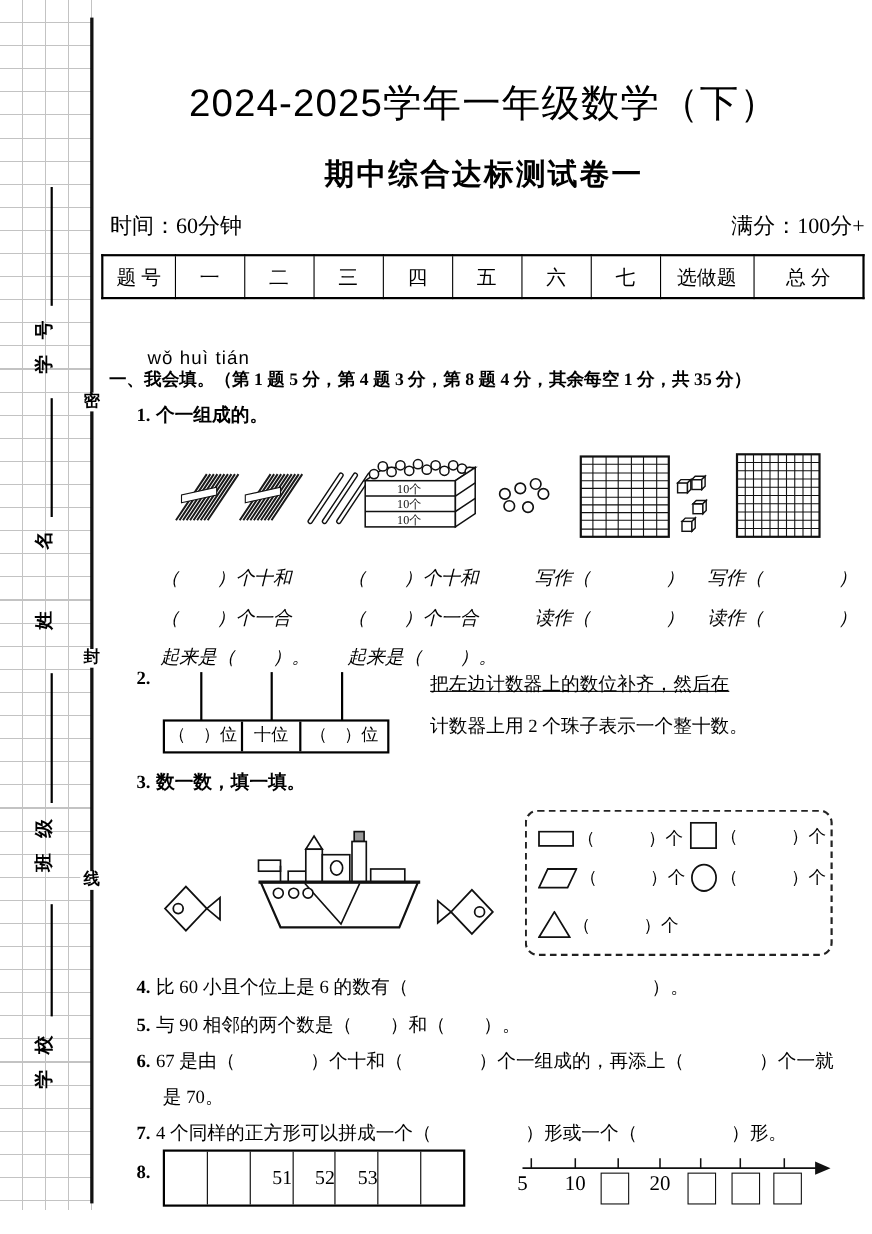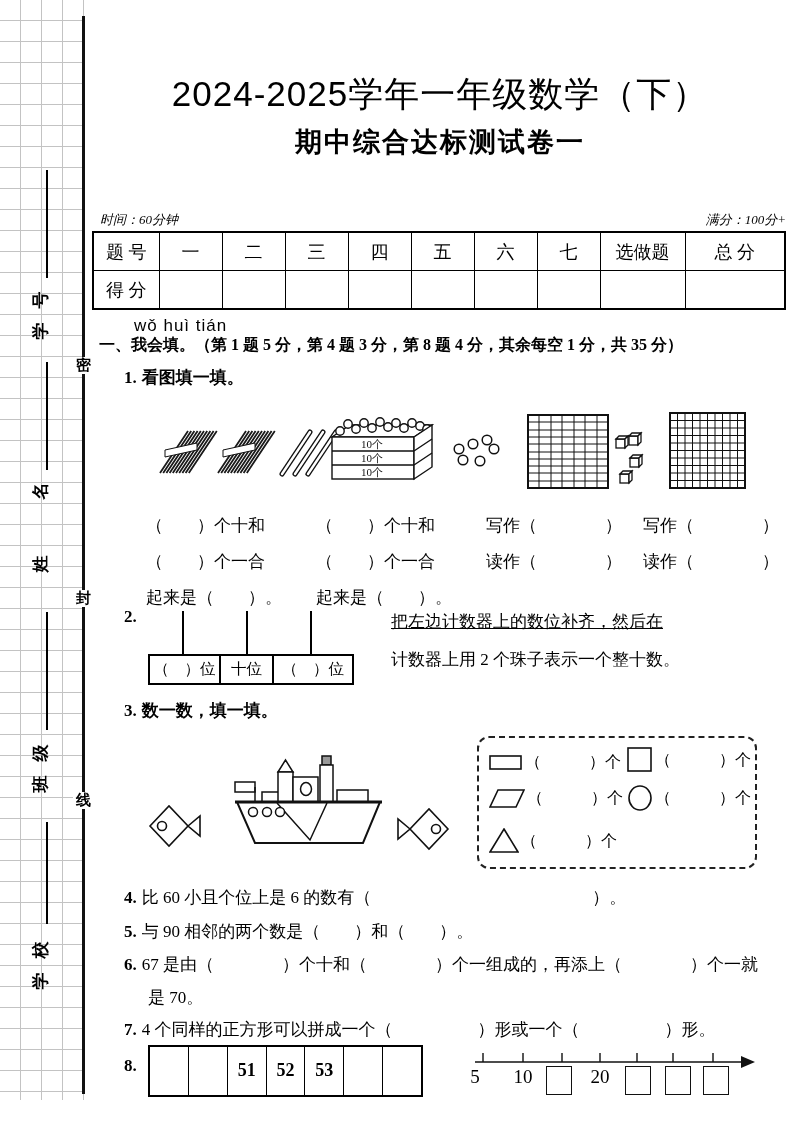--- a/index.html
+++ b/index.html
@@ -13,47 +13,47 @@
       repeating-linear-gradient(to bottom,transparent 0 20px,#c3c3c3 20px 21px);}
   .seal-vline{left:82px;top:16px;width:2.5px;height:1078px;background:#111;}
   .seal-char{left:73px;width:21px;text-align:center;font-size:15px;font-weight:bold;
     background:#fff;line-height:17px;}
   .side-label{font-size:17px;font-weight:bold;text-align:center;white-space:nowrap;
     transform:rotate(-90deg);letter-spacing:14px;}
   .side-line{left:46px;width:0;border-left:2px solid #000;}
   
   .title{left:95px;top:72px;width:690px;text-align:center;font-size:35px;line-height:44px;
     font-family:"Liberation Sans",sans-serif;font-weight:400;letter-spacing:1px;white-space:nowrap;}
-  .subtitle{left:95px;top:124px;width:690px;text-align:center;font-size:27px;line-height:36px;
+  .subtitle{left:95px;top:140px;width:690px;text-align:center;font-size:27px;line-height:36px;
     font-family:Liberation Sans, sans-serif;font-weight:900;letter-spacing:2px;white-space:nowrap;}
-  .meta{top:211px;font-size:13px;white-space:nowrap;font-style:italic;}
+  .meta{top:192px;font-size:20px;white-space:nowrap;}
   
   .score-table{left:92px;top:231px;border-collapse:collapse;table-layout:fixed;}
   .score-table td{border:1.5px solid #000;text-align:center;font-size:18px;height:37px;
     padding:0;white-space:nowrap;margin-left:45px;}
   .score-table{border:2.5px solid #000;}
   
   .pinyin{left:134px;top:316px;font-size:17px;font-family:"Liberation Sans",sans-serif;
     letter-spacing:1px;white-space:nowrap;}
   .heading{left:99px;top:335px;font-size:16px;font-weight:bold;white-space:nowrap;}
   .qline{font-size:17px;white-space:nowrap;}
   .qnum{font-weight:bold;padding-right:5px;}
   .bold{font-weight:bold;}
-  .ansline{font-size:17px;white-space:nowrap;}
+  .ansline{font-size:17px;white-space:nowrap;font-style:italic;}
   
   .rod{width:2px;background:#000;top:611px;height:44px;}
   .q2box{left:148px;top:654px;width:202px;height:27px;border:2px solid #000;display:flex;}
   .q2cell{font-size:15.5px;text-align:center;line-height:26px;white-space:nowrap;overflow:hidden;}
   .q2cell + .q2cell{border-left:2px solid #000;}
   
   .dashbox{left:477px;top:736px;width:276px;height:129px;border:2.5px dashed #222;border-radius:12px;}
   .shape-item{position:absolute;display:flex;align-items:center;gap:2px;font-size:16px;white-space:nowrap;}
   
   .q8table{left:148px;top:1045px;width:271px;height:48px;border:2px solid #000;display:flex;}
-  .q8cell{flex:1;text-align:center;font-size:18px;line-height:46px;font-weight:bold;}
+  .q8cell{flex:1;text-align:right;font-size:18px;line-height:46px;}
   .q8cell + .q8cell{border-left:1.5px solid #000;}
   .nl-box{width:24px;height:27px;border:1.5px solid #111;top:1066px;background:#fff;}
   .nl-label{top:1066px;font-size:19px;text-align:center;}
   svg{display:block;}
 </style>
 </head>
 <body>
 
 <div class="page">
 
@@ -100,40 +100,28 @@
       <td>一</td>
       <td>二</td>
       <td>三</td>
       <td>四</td>
       <td>五</td>
       <td>六</td>
       <td>七</td>
       <td>选做题</td>
       <td>总 分</td>
     </tr>
-    <tr>
-      <td>得 分</td>
-      <td></td>
-          <td></td>
-      <td></td>
-          <td></td>
-      <td></td>
-          <td></td>
-      <td></td>
-          <td></td>
-      <td></td>
-    </tr>
   </tbody>
     </table>
 
   <div class="abs pinyin">wǒ huì tián</div>
   <div class="abs heading">一、我会填。（第 1 题 5 分，第 4 题 3 分，第 8 题 4 分，其余每空 1 分，共 35 分）</div>
 
   <div class="abs qline bold" style="left:124px;top:366px;">
-    <span class="qnum">1.</span><span>看图填一填。</span>
+    <span class="qnum">1.</span><span>个一组成的。</span>
   </div>
 
   <svg class="abs" style="left:158px;top:424px;" width="180" height="56" viewBox="0 0 180 56">
     <g stroke="#1a1a1a" stroke-width="1.8" fill="none">
       <path d="M2 49L30 7M5.2 49L33.2 7M8.4 49L36.4 7M11.6 49L39.6 7M14.8 49L42.8 7M18 49L46 7M21.2 49L49.2 7M24.4 49L52.4 7M27.6 49L55.6 7M30.8 49L58.8 7"></path>
       <path transform="translate(58 0)" d="M2 49L30 7M5.2 49L33.2 7M8.4 49L36.4 7M11.6 49L39.6 7M14.8 49L42.8 7M18 49L46 7M21.2 49L49.2 7M24.4 49L52.4 7M27.6 49L55.6 7M30.8 49L58.8 7"></path>
     </g>
     <polygon points="7,33 39,26 39,19 7,26" fill="#fff" stroke="#111" stroke-width="1"></polygon>
     <polygon points="65,33 97,26 97,19 65,26" fill="#fff" stroke="#111" stroke-width="1"></polygon>
     <g stroke-linecap="round">

